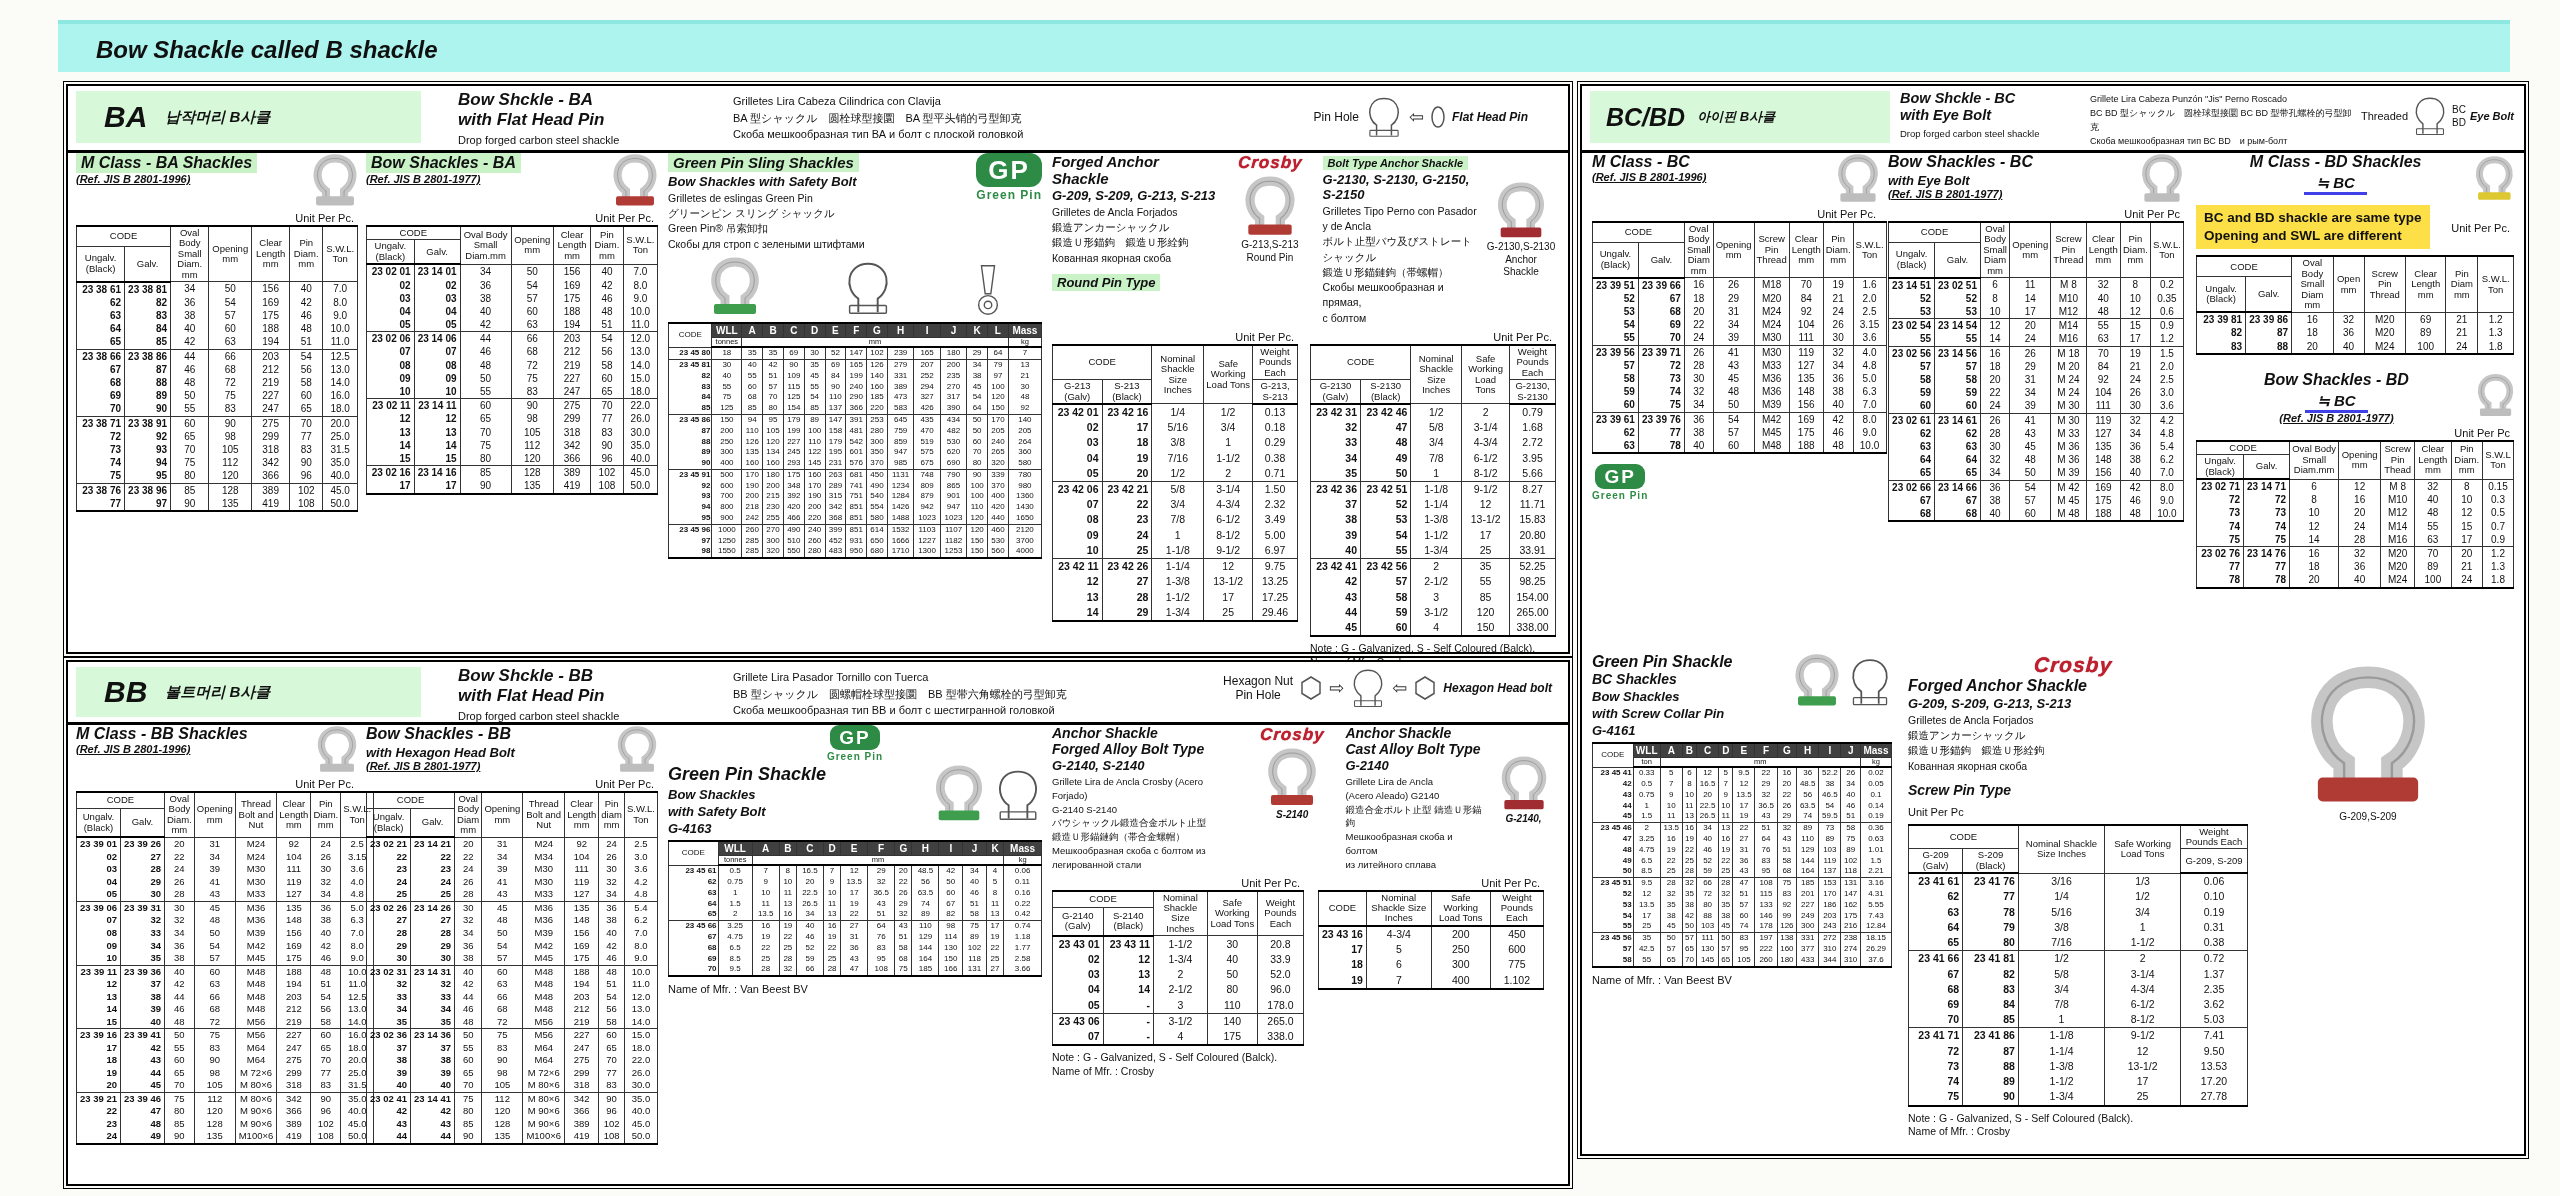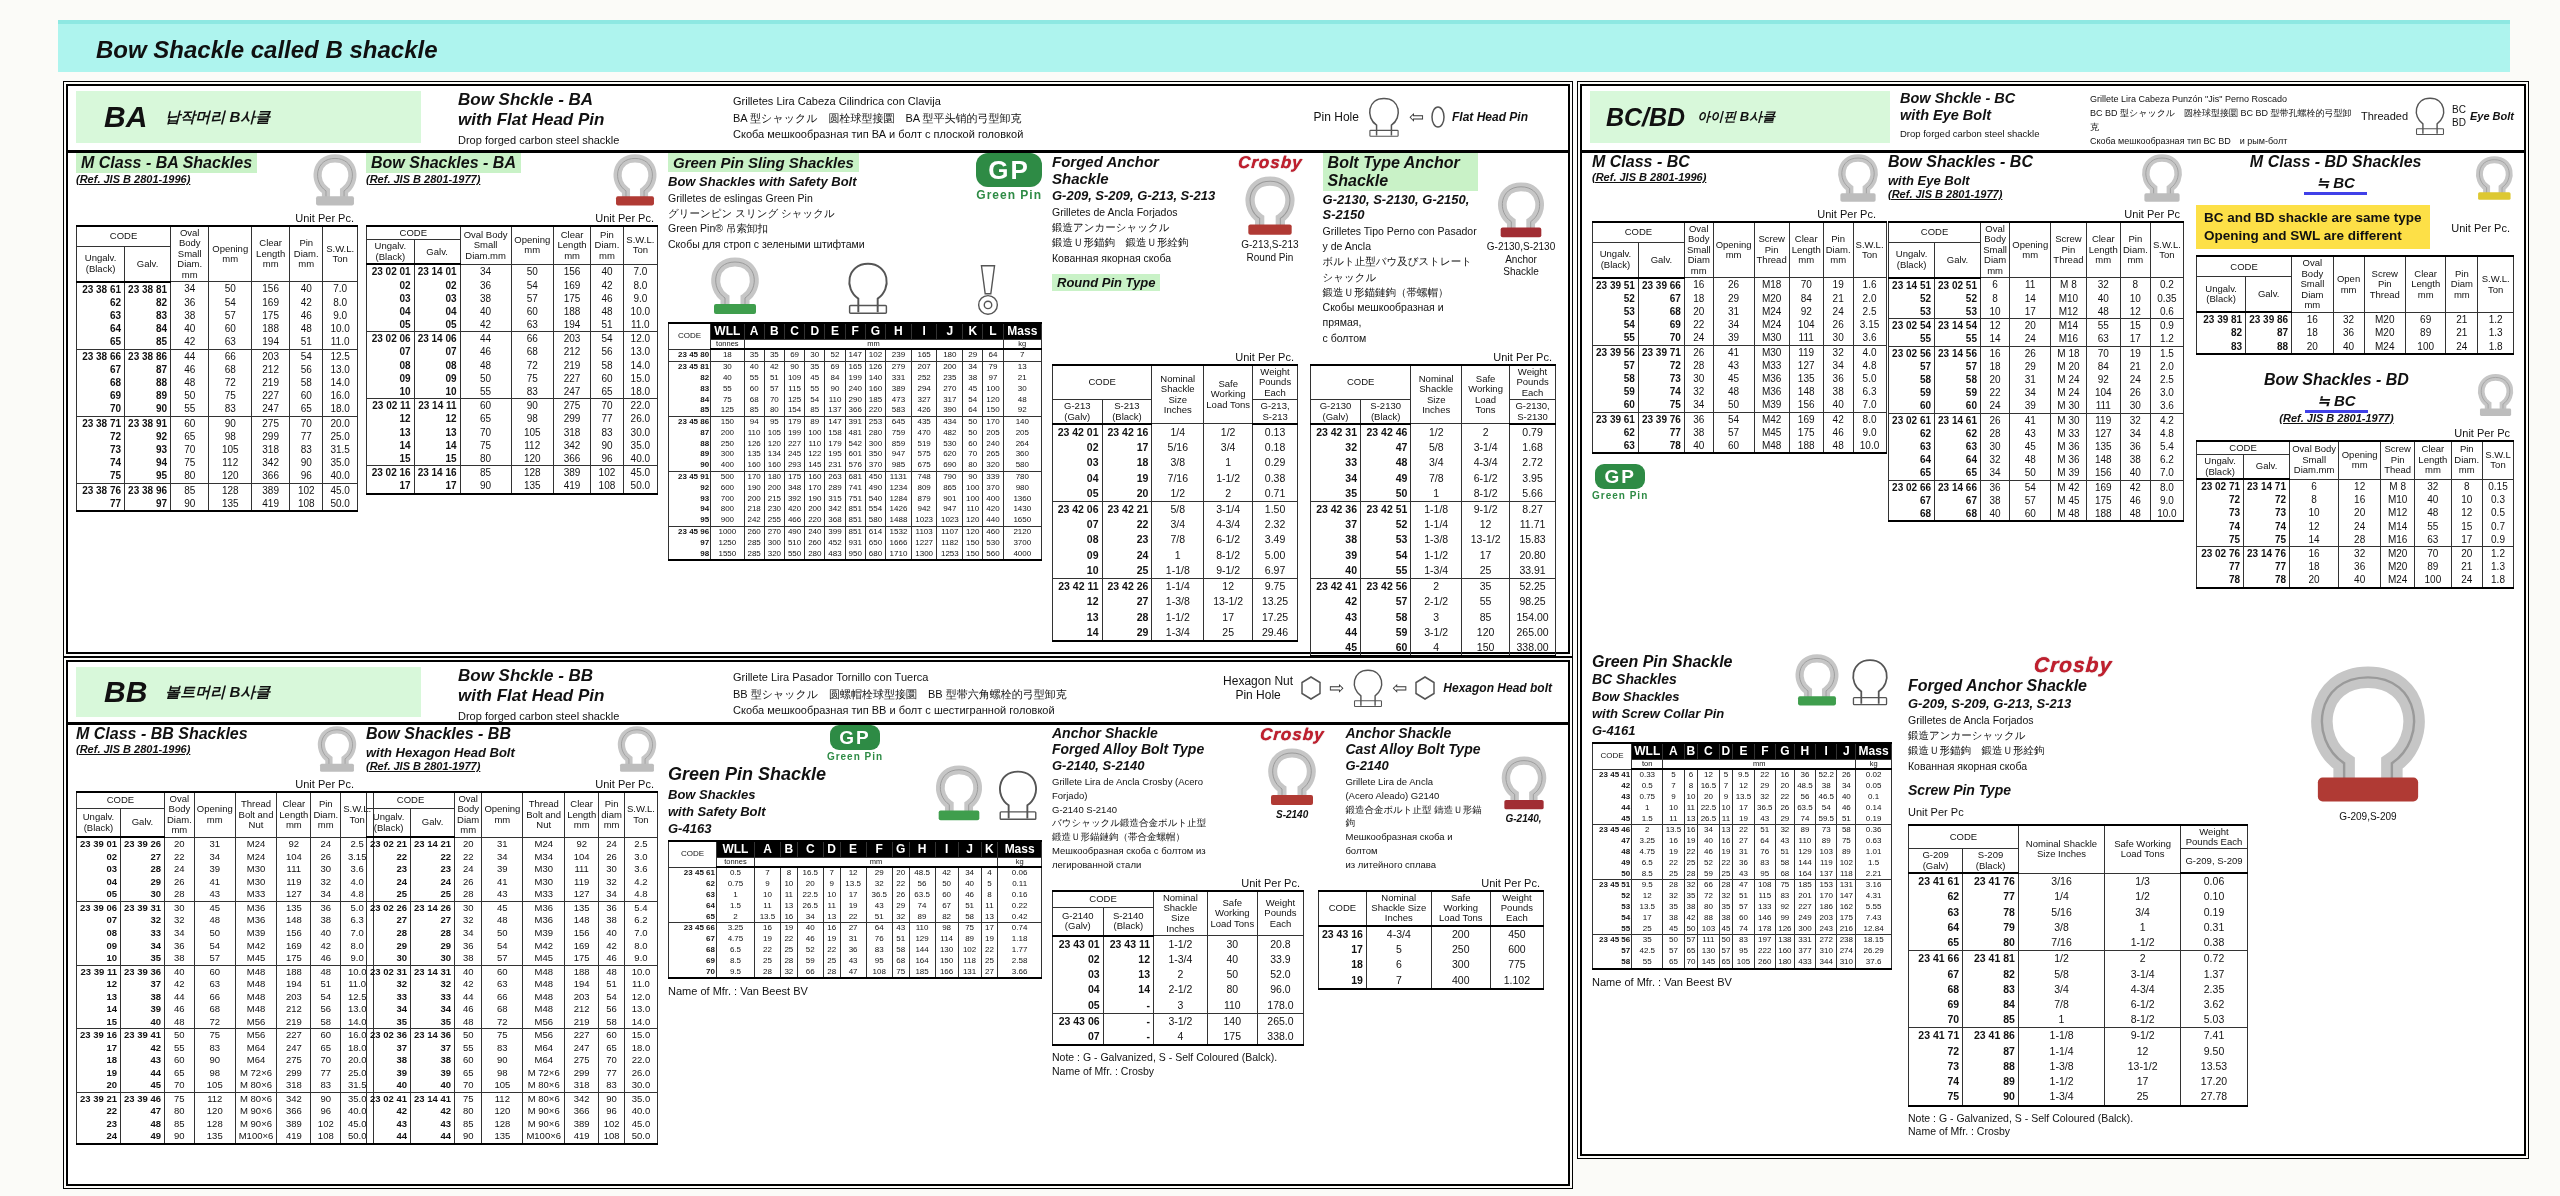--- a/index.html
+++ b/index.html
@@ -34,21 +34,21 @@
   .note{font-size:10.5px;line-height:1.3;margin-top:5px;}
   .models{font-style:italic;font-weight:bold;font-size:13px;margin:1px 0 2px 0;}
   .cap{font-size:10px;text-align:center;line-height:1.25;}
   
   table.spec{border-collapse:collapse;width:100%;border-top:2px solid #000;border-bottom:2px solid #000;}
   .spec th{font-weight:normal;font-size:9.5px;line-height:1.1;padding:1px 2px;border:1px solid #333;text-align:center;vertical-align:middle;}
   .spec thead tr:last-child th{border-bottom:2px solid #000;}
   .spec td{padding:0 3px;border-left:1px solid #333;border-right:1px solid #333;text-align:center;white-space:nowrap;}
   .spec tbody tr.grp td{border-top:1.2px solid #333;}
   .spec td.code{text-align:right;font-weight:bold;}
-  .spec th.dk{background:#000000;color:#fff;font-weight:bold;font-size:12px;padding:1px 0;}
+  .spec th.dk{background:#404040;color:#fff;font-weight:bold;font-size:10px;padding:1px 0;}
   .spec th.u{font-size:7.5px;padding:0;}
   .t-std{font-size:10px;}
   .t-std td{line-height:1.32;}
   .t-cro{font-size:10.5px;}
   .t-cro td{line-height:1.45;}
   .t-dense{font-size:8px;}
   .t-dense td{line-height:1.35;padding:0 1px;}
   .t-dense th{font-size:8px;padding:1px 1px;}
   
   .gp{display:flex;flex-direction:column;align-items:center;gap:1px;}
@@ -883,21 +883,21 @@
             <div class="hl" style="font-size:13px;margin-top:8px">Round Pin Type</div>
           </div>
           <div style="width:92px;text-align:center;">
             <span class="crosby sm">Crosby</span>
             <svg class="shk" width="54" height="64" viewBox="0 0 50 62" style="color:#b03a34;margin:2px auto 0;">
                 <use href="#bow"></use>
               </svg>
             <div class="cap"><span>G-213,S-213</span><br><span>Round Pin</span></div>
           </div>
           <div style="width:160px;">
-            <div class="hl" style="font-size:16px">Bolt Type Anchor Shackle</div>
+            <div class="hl" style="font-size:11px">Bolt Type Anchor Shackle</div>
             <div class="models">G-2130, S-2130, G-2150, S-2150</div>
             <div class="langs">
               <div>Grilletes Tipo Perno con Pasador y de Ancla</div>
               <div>ボルト止型バウ及びストレートシャックル</div>
               <div>鍛造Ｕ形錨鏈鉤（帯螺帽）</div>
               <div>Скобы мешкообразная и прямая,</div>
               <div>с болтом</div>
             </div>
           </div>
           <div style="width:72px;text-align:center;padding-top:28px;">

